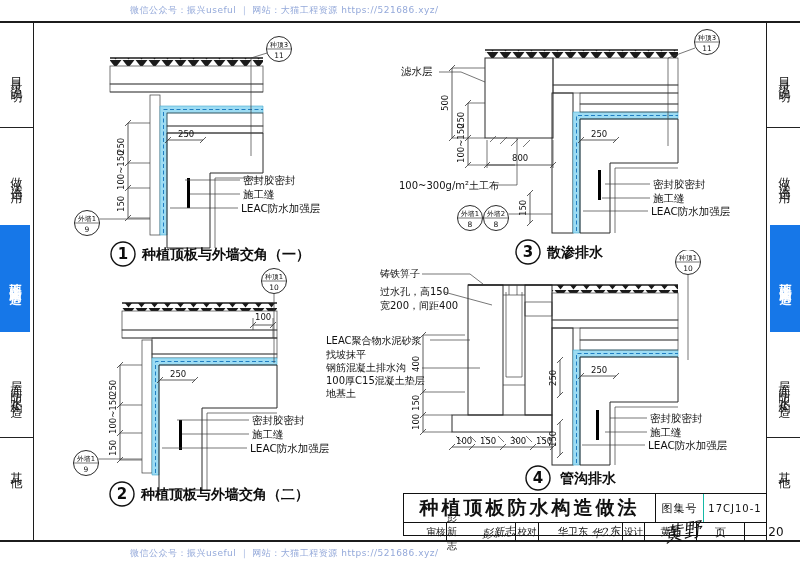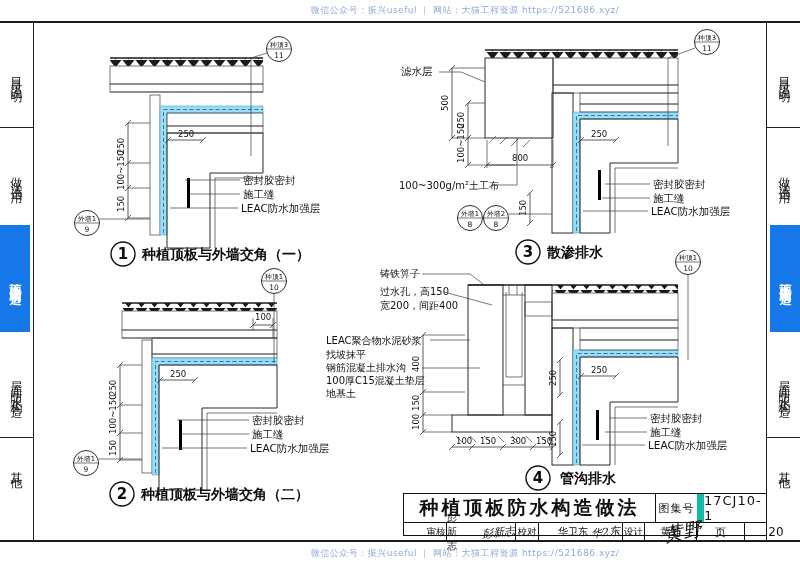--- a/index.html
+++ b/index.html
@@ -1,18 +1,18 @@
 <!DOCTYPE html>
 <html><head>
 <meta charset="utf-8">
 <style>
   html,body{margin:0;padding:0;background:#fff;}
   #page{position:relative;width:800px;height:564px;background:#fff;overflow:hidden;
         font-family:"DejaVu Sans","Liberation Sans",sans-serif;color:#111;}
-  .wm{position:absolute;left:130px;right:0;text-align:center;font-size:9px;color:#94a9da;letter-spacing:.5px;}
+  .wm{position:absolute;left:130px;right:0;font-size:9px;color:#94a9da;letter-spacing:.5px;}
   .rule{position:absolute;left:0;width:800px;height:2px;background:#1c1c1c;}
   .frame{position:absolute;left:33px;top:22px;width:732px;height:518px;border:1.6px solid #1c1c1c;}
   .sep{position:absolute;width:33px;height:1px;background:#222;}
   .tab{position:absolute;width:30px;display:flex;align-items:center;justify-content:center;
        writing-mode:vertical-rl;text-orientation:upright;font-size:12px;letter-spacing:5px;color:#111;cursor:default;}
   .tab.active{background:#1677e8;color:#fff;letter-spacing:2px;font-weight:bold;}
   svg text{font-family:"DejaVu Sans","Liberation Sans",sans-serif;}
   .oln{stroke:#2b2b2b;stroke-width:1;fill:none;}
   .bld{stroke:#1c1c1c;stroke-width:1.4;fill:none;}
   .thn{stroke:#3c3c3c;stroke-width:0.7;fill:none;}
@@ -26,22 +26,22 @@
   .num{font-size:15px;font-weight:bold;fill:#0d0d0d;text-anchor:middle;}
   .memb{fill:#9ddcf3;stroke:#44a8cf;stroke-width:0.6;}
   .mdash{stroke:#1f7ec2;stroke-width:1;fill:none;stroke-dasharray:4,2.5;}
   .joint{fill:#000;}
   
   .tb{position:absolute;left:403px;top:493px;width:364px;height:43px;border:1.4px solid #111;box-sizing:border-box;background:#fff;}
   .tb-r1{display:flex;height:29px;border-bottom:1px solid #111;box-sizing:border-box;}
   .tb-r2{display:flex;height:18px;box-sizing:border-box;align-items:stretch;}
   .tb-c{display:flex;align-items:center;justify-content:center;box-sizing:border-box;}
   .tb-title{flex:0 0 252px;font-size:19px;font-weight:bold;letter-spacing:3px;border-right:1px solid #111;}
-  .tb-al{flex:0 0 48px;font-size:11px;border-right:7px solid #14b8a6;letter-spacing:1px;}
-  .tb-an{flex:1;font-size:13px;letter-spacing:1px;}
+  .tb-al{flex:0 0 48px;font-size:11px;border-right:1px solid #14b8a6;letter-spacing:1px;}
+  .tb-an{flex:1;font-size:10px;letter-spacing:1px;}
   .c-lab{font-size:9.5px;border-right:1px solid #111;}
   .c-name{font-size:10px;gap:3px;border-right:1px solid #111;position:relative;overflow:visible;}
   .sig{font-style:italic;font-family:"DejaVu Serif","Liberation Serif",serif;transform:rotate(-6deg);font-size:11px;white-space:nowrap;}
   .sig-big{position:absolute;right:-6px;top:-4px;font-size:19px;transform:rotate(-10deg);}
   .c-pg{flex:0 0 48px;font-size:11px;border-right:1px solid #111;}
   .c-pn{flex:0 0 62px;font-size:12px;}
 </style>
 </head>
 <body>
 

